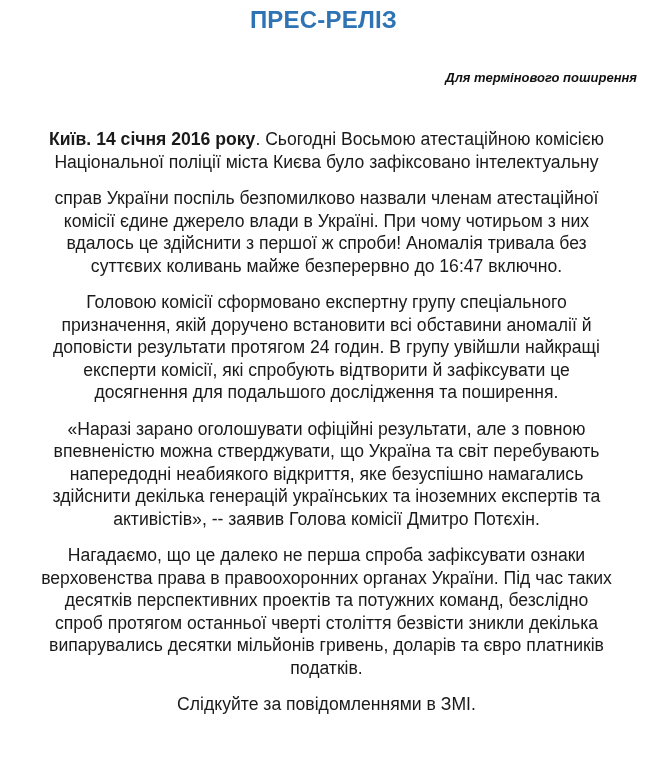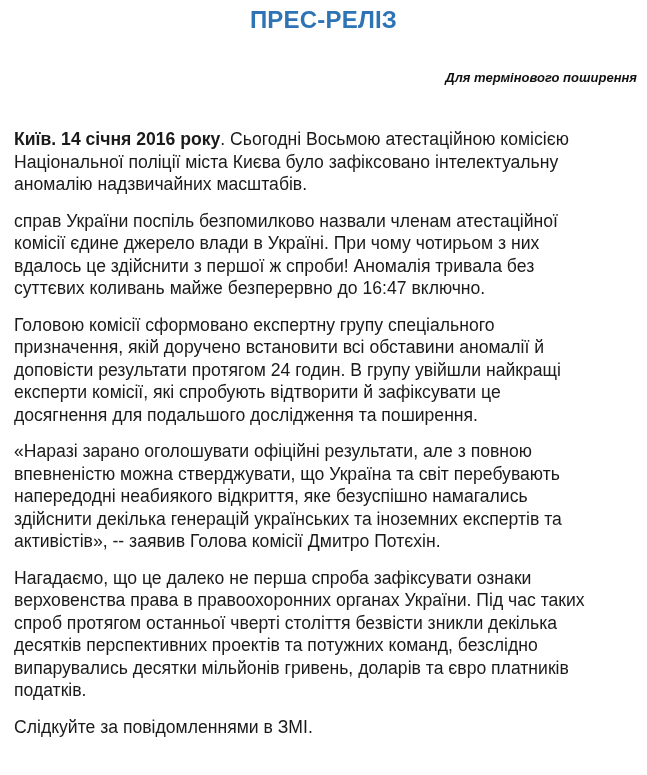--- a/index.html
+++ b/index.html
@@ -4,34 +4,33 @@
 <style>
   html, body { margin: 0; padding: 0; background: #ffffff; }
   body { width: 647px; height: 775px; overflow: hidden; position: relative;
          font-family: "Liberation Sans", sans-serif; color: #1a1a1a; }
   .title { position: absolute; top: 6px; left: 0; width: 647px; text-align: center;
            font-size: 24px; font-weight: bold; color: #2e74b5; letter-spacing: 0.2px; }
   .subtitle { position: absolute; top: 70px; right: 10px; font-size: 13px;
               font-weight: bold; font-style: italic; color: #111; }
   .body { position: absolute; top: 128px; left: 14px; width: 625px; }
   .para { font-size: 17.6px; line-height: 22.5px; margin: 0 0 14px 0; white-space: nowrap; }
-  .line { display: block; }
+  .line { display: block; text-align: center; }
   .bold { font-weight: bold; }
 </style>
 </head>
 <body>
 
 <div class="title">ПРЕС-РЕЛІЗ</div>
 <div class="subtitle">Для термінового поширення</div>
 
 <div class="body">
   <p class="para">
     <span class="line"><span class="bold">Київ. 14 січня 2016 року</span><span>. Сьогодні Восьмою атестаційною комісією</span></span>
     <span class="line">Національної поліції міста Києва було зафіксовано інтелектуальну</span>
-    <span class="line">аномалію надзвичайних масштабів.</span>
   </p>
 
   <p class="para">
     <span class="line">справ України поспіль безпомилково назвали членам атестаційної</span>
     <span class="line">комісії єдине джерело влади в Україні. При чому чотирьом з них</span>
     <span class="line">вдалось це здійснити з першої ж спроби! Аномалія тривала без</span>
     <span class="line">суттєвих коливань майже безперервно до 16:47 включно.</span>
   </p>
 
   <p class="para">
@@ -46,22 +45,22 @@
     <span class="line">«Наразі зарано оголошувати офіційні результати, але з повною</span>
     <span class="line">впевненістю можна стверджувати, що Україна та світ перебувають</span>
     <span class="line">напередодні неабиякого відкриття, яке безуспішно намагались</span>
     <span class="line">здійснити декілька генерацій українських та іноземних експертів та</span>
     <span class="line">активістів», -- заявив Голова комісії Дмитро Потєхін.</span>
   </p>
 
   <p class="para">
     <span class="line">Нагадаємо, що це далеко не перша спроба зафіксувати ознаки</span>
     <span class="line">верховенства права в правоохоронних органах України. Під час таких</span>
+    <span class="line">десятків перспективних проектів та потужних команд, безслідно</span>
     <span class="line">спроб протягом останньої чверті століття безвісти зникли декілька</span>
-    <span class="line">десятків перспективних проектів та потужних команд, безслідно</span>
     <span class="line">випарувались десятки мільйонів гривень, доларів та євро платників</span>
     <span class="line">податків.</span>
   </p>
 
   <p class="para">
     <span class="line">Слідкуйте за повідомленнями в ЗМІ.</span>
   </p>
 </div>
 
 </body></html>

